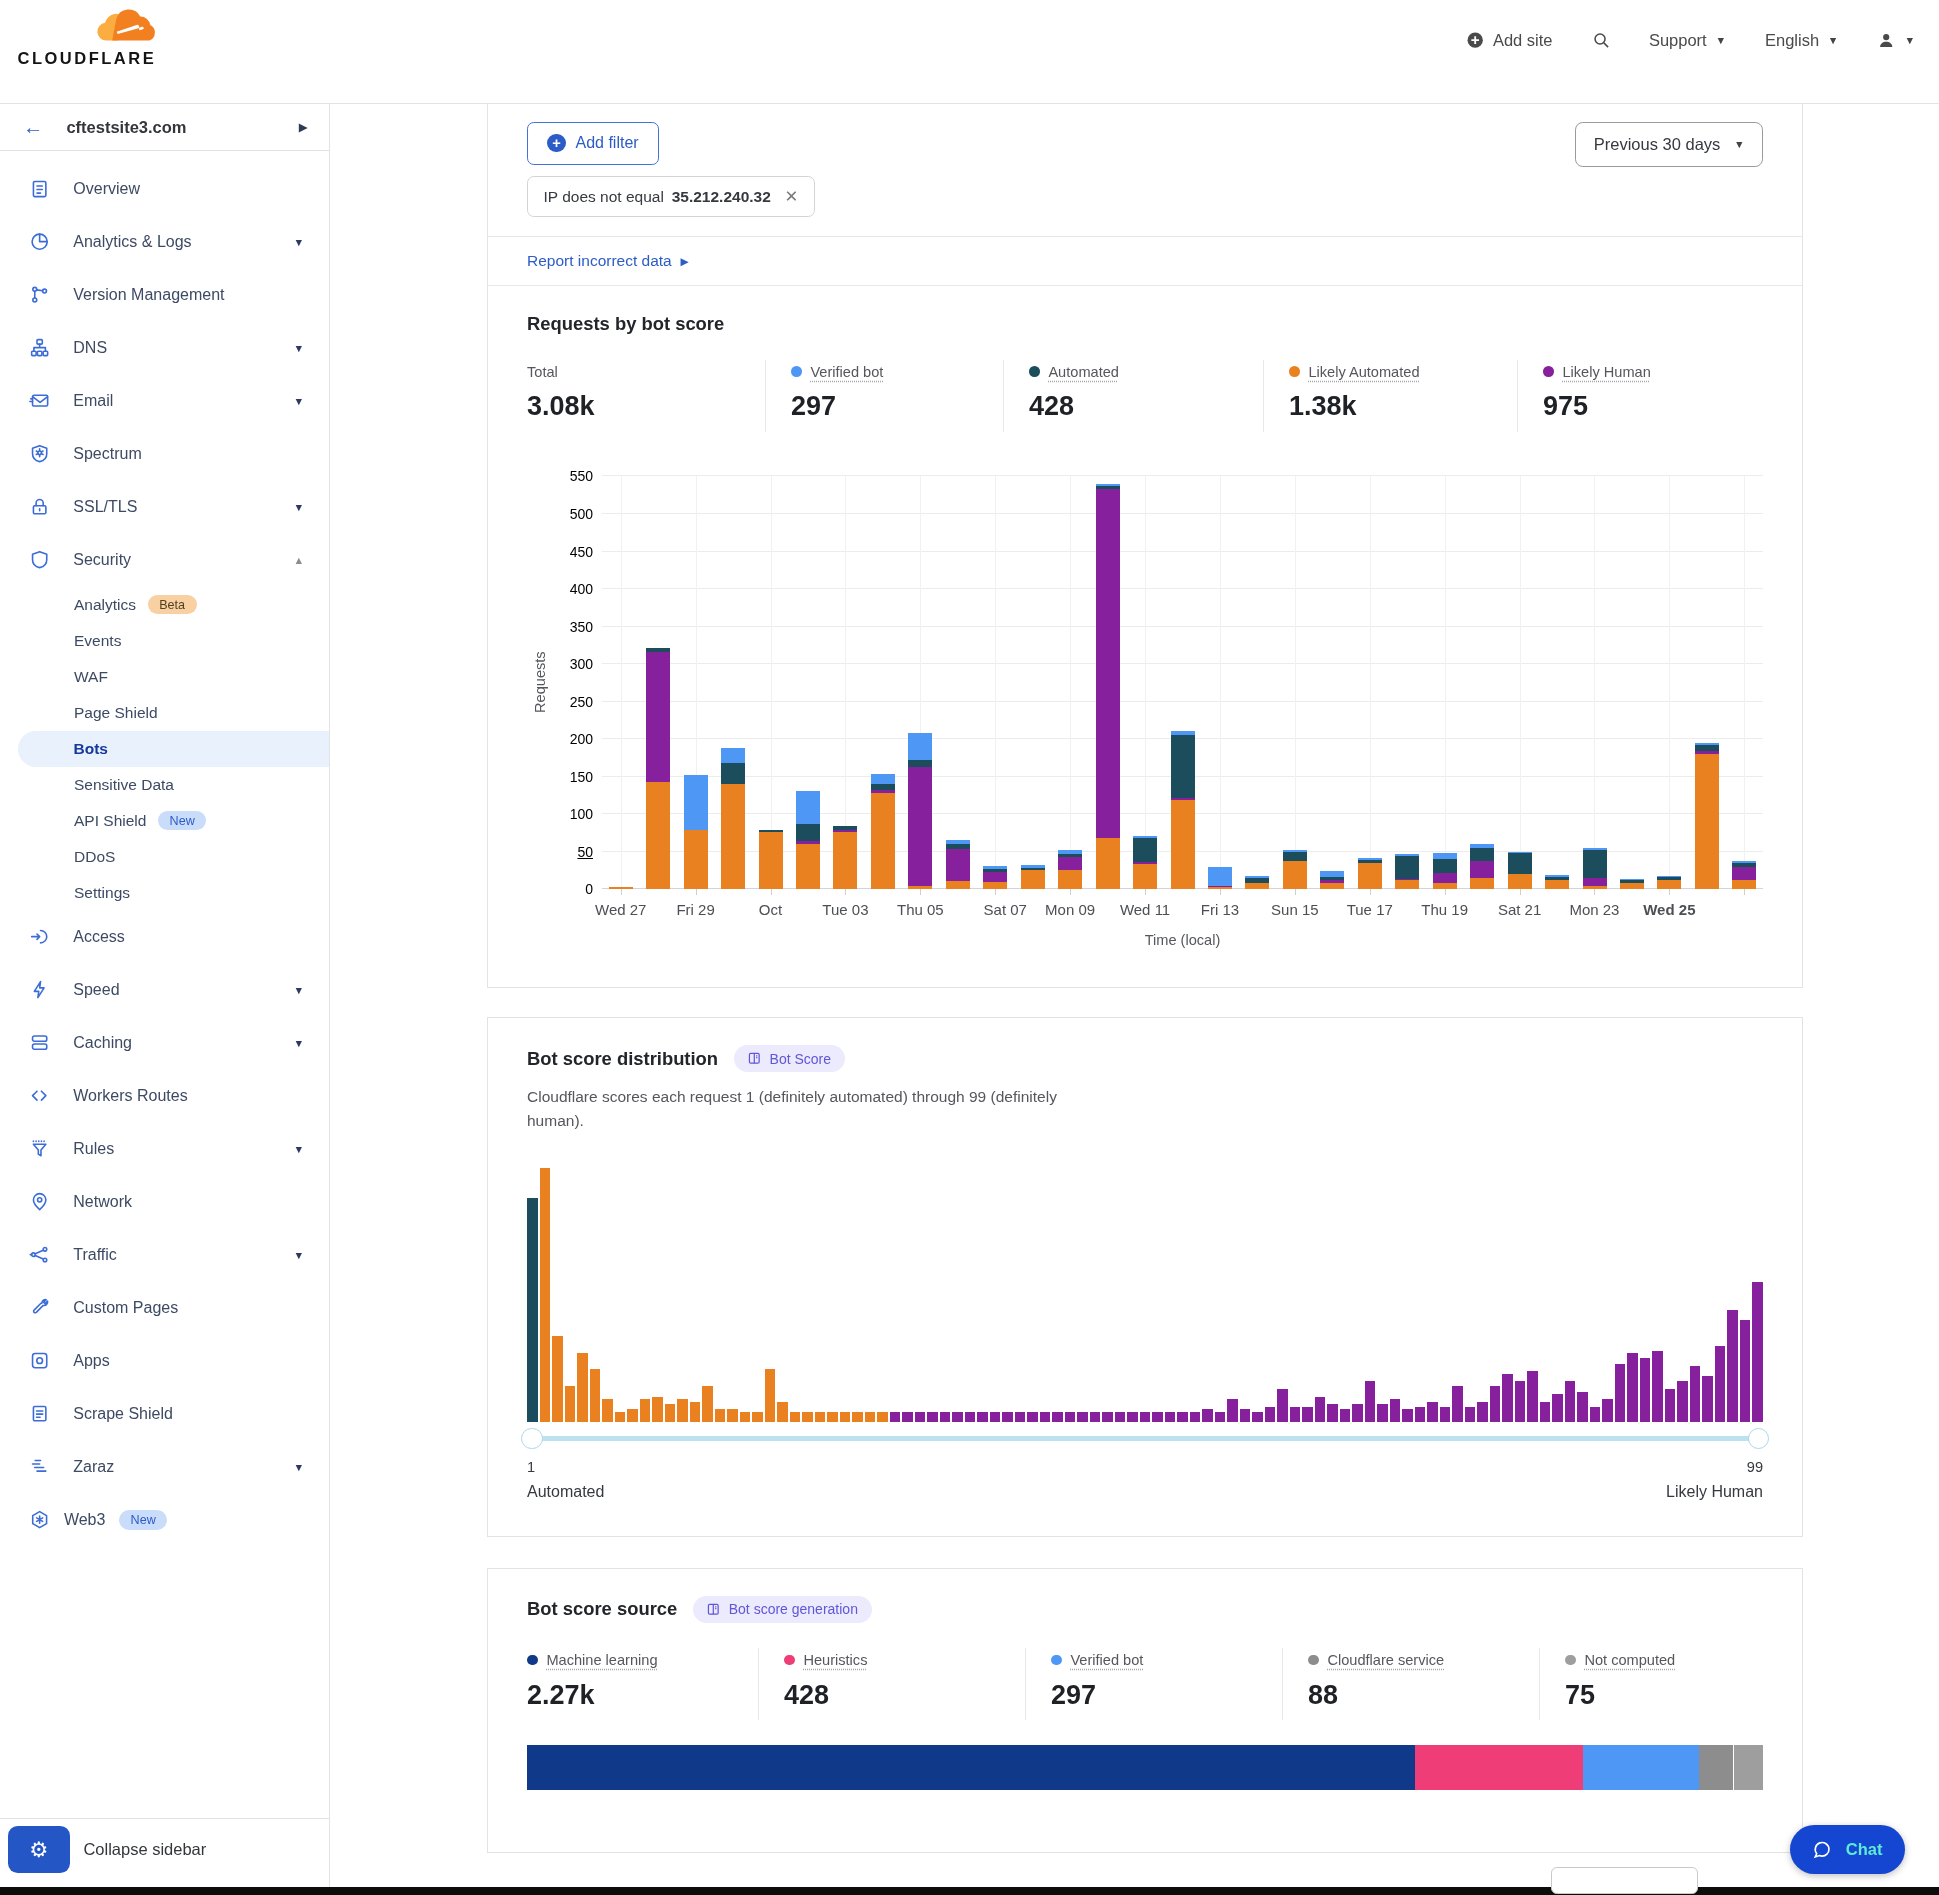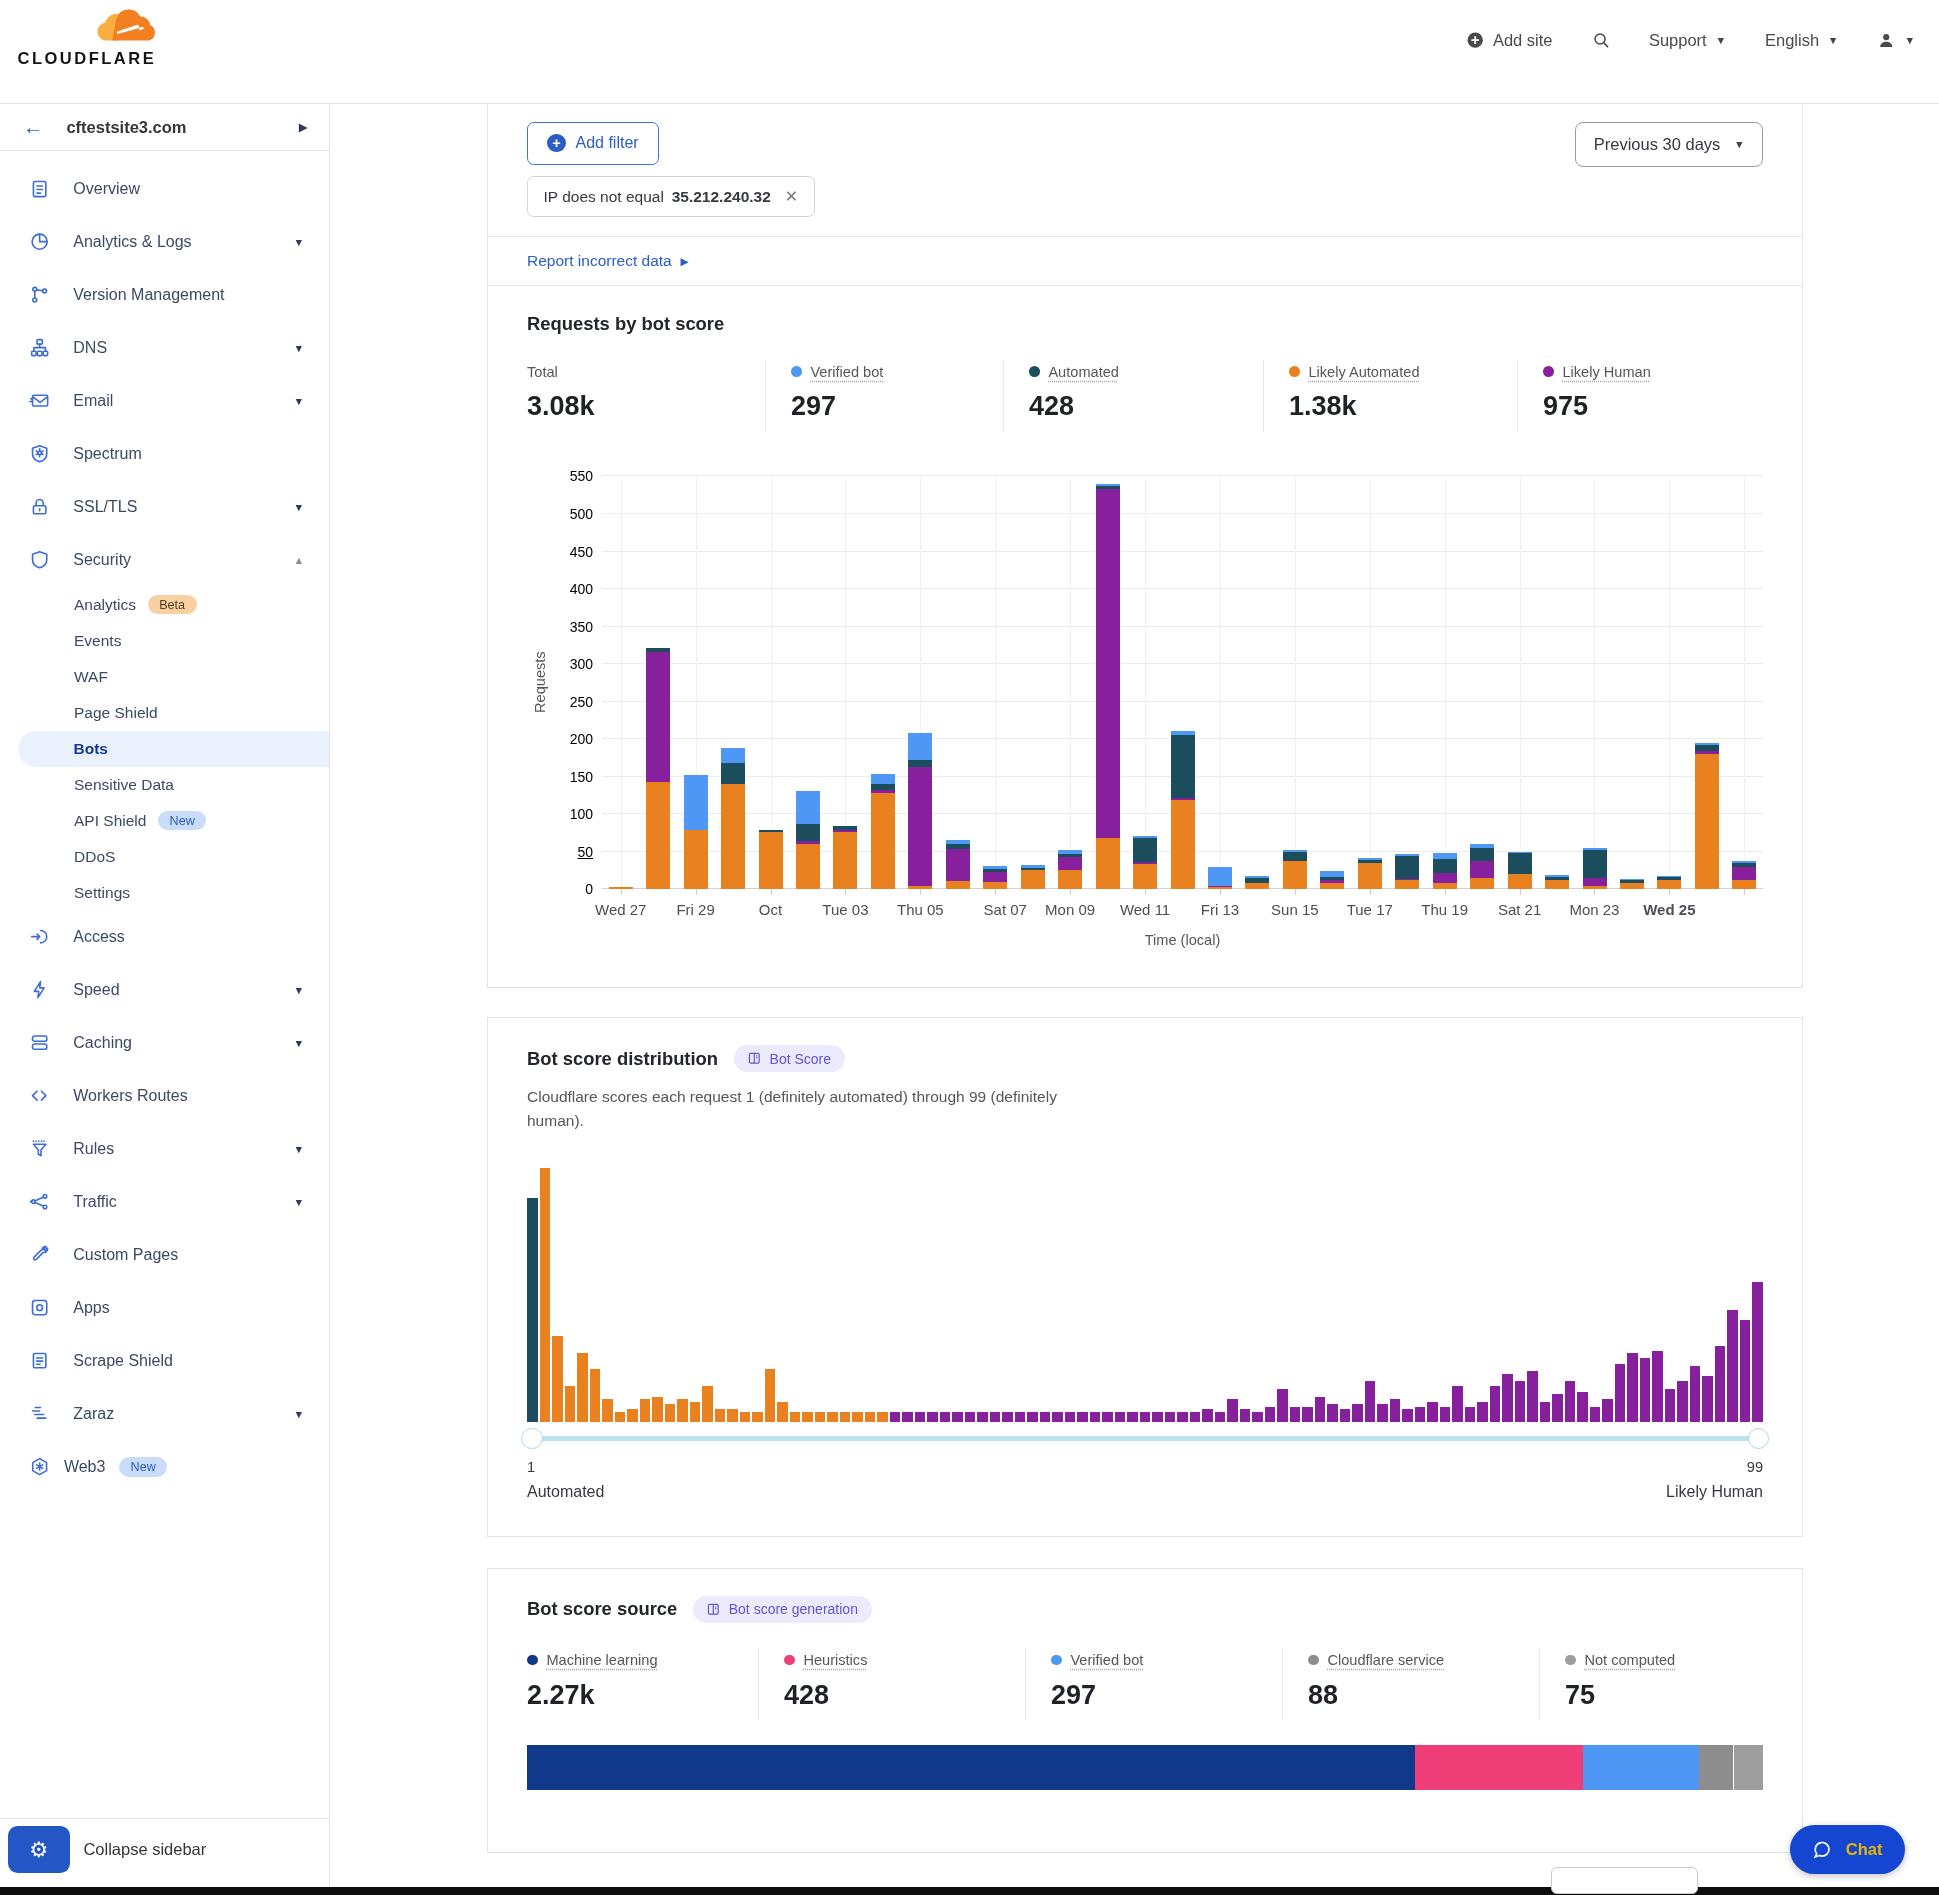--- a/index.html
+++ b/index.html
@@ -104,21 +104,21 @@
   .handle { position:absolute; top:0; width:21.3px; height:21.3px; border-radius:50%; background:#fff; border:1.9px solid #abd7e8; cursor:pointer; }
   .handle.l { left:-5.8px; } .handle.r { right:-5.8px; }
   .range-nums { display:flex; justify-content:space-between; margin-top:9.7px; font-size:14.6px; color:#36393f; }
   .range-caps { display:flex; justify-content:space-between; margin-top:7.8px; font-size:16px; color:#36393f; }
 
   
   .srcbar { margin-top:25px; height:45px; display:flex; }
   .srcseg { height:100%; }
 
   
-  .chat-btn { position:absolute; right:35px; bottom:21.3px; width:115px; height:49px; background:#1446d1; border-radius:25px; color:#eab308; display:flex; align-items:center; justify-content:center; gap:14px; font-size:16.5px; font-weight:700; cursor:pointer; z-index:10; box-shadow:0 1.9px 7.8px rgba(0,0,0,.25); }
+  .chat-btn { position:absolute; right:35px; bottom:21.3px; width:115px; height:49px; background:#1446d1; border-radius:25px; color:#5eead4; display:flex; align-items:center; justify-content:center; gap:14px; font-size:16.5px; font-weight:700; cursor:pointer; z-index:10; box-shadow:0 1.9px 7.8px rgba(0,0,0,.25); }
   .chat-btn svg { width:19.4px; height:19.4px; }
   .bottom-strip { position:absolute; left:0; right:0; bottom:0; height:7.8px; background:#0d0d0d; z-index:6; }
   .partial-box { position:absolute; left:1551px; top:1867px; width:147px; height:27px; background:#fff; border:1px solid #c9c9c9; border-radius:5.8px; z-index:7; }
 </style>
 </head>
 <body>
 
 <div class="topbar">
   <div class="logo">
     <svg viewBox="0 0 100 54">
@@ -292,20 +292,27 @@
             </svg></span>
           <span class="lbl">Workers Routes</span>
         </div>
         <div class="nav-item">
           <span class="icn"><svg viewBox="0 0 24 24" width="100%" height="100%" fill="none" stroke="currentColor" stroke-width="1.8" stroke-linecap="round" stroke-linejoin="round">
               <path d="M5 7h14l-5.5 6.5V20l-3-1.8v-4.7z"></path>
               <path d="M5 3.5v.5M8 3.5v.5M11 3.5v.5M14 3.5v.5M17 3.5v.5"></path>
             </svg></span>
           <span class="lbl">Rules</span>
           <span class="chev ">▼</span>
+        </div>
+        <div class="nav-item">
+          <span class="icn"><svg viewBox="0 0 24 24" width="100%" height="100%" fill="none" stroke="currentColor" stroke-width="1.8" stroke-linecap="round" stroke-linejoin="round">
+              <path d="M12 21s-7-6-7-11a7 7 0 0 1 14 0c0 5-7 11-7 11z"></path>
+              <circle cx="12" cy="10" r="2.4"></circle>
+            </svg></span>
+          <span class="lbl">Network</span>
         </div>
         <div class="nav-item">
           <span class="icn"><svg viewBox="0 0 24 24" width="100%" height="100%" fill="none" stroke="currentColor" stroke-width="1.8" stroke-linecap="round" stroke-linejoin="round">
               <circle cx="5" cy="12" r="2"></circle>
               <circle cx="18" cy="6" r="2"></circle>
               <circle cx="18" cy="18" r="2"></circle>
               <path d="M7 11l9-4M7 13l9 4M1.5 12h1.5"></path>
             </svg></span>
           <span class="lbl">Traffic</span>
           <span class="chev ">▼</span>

